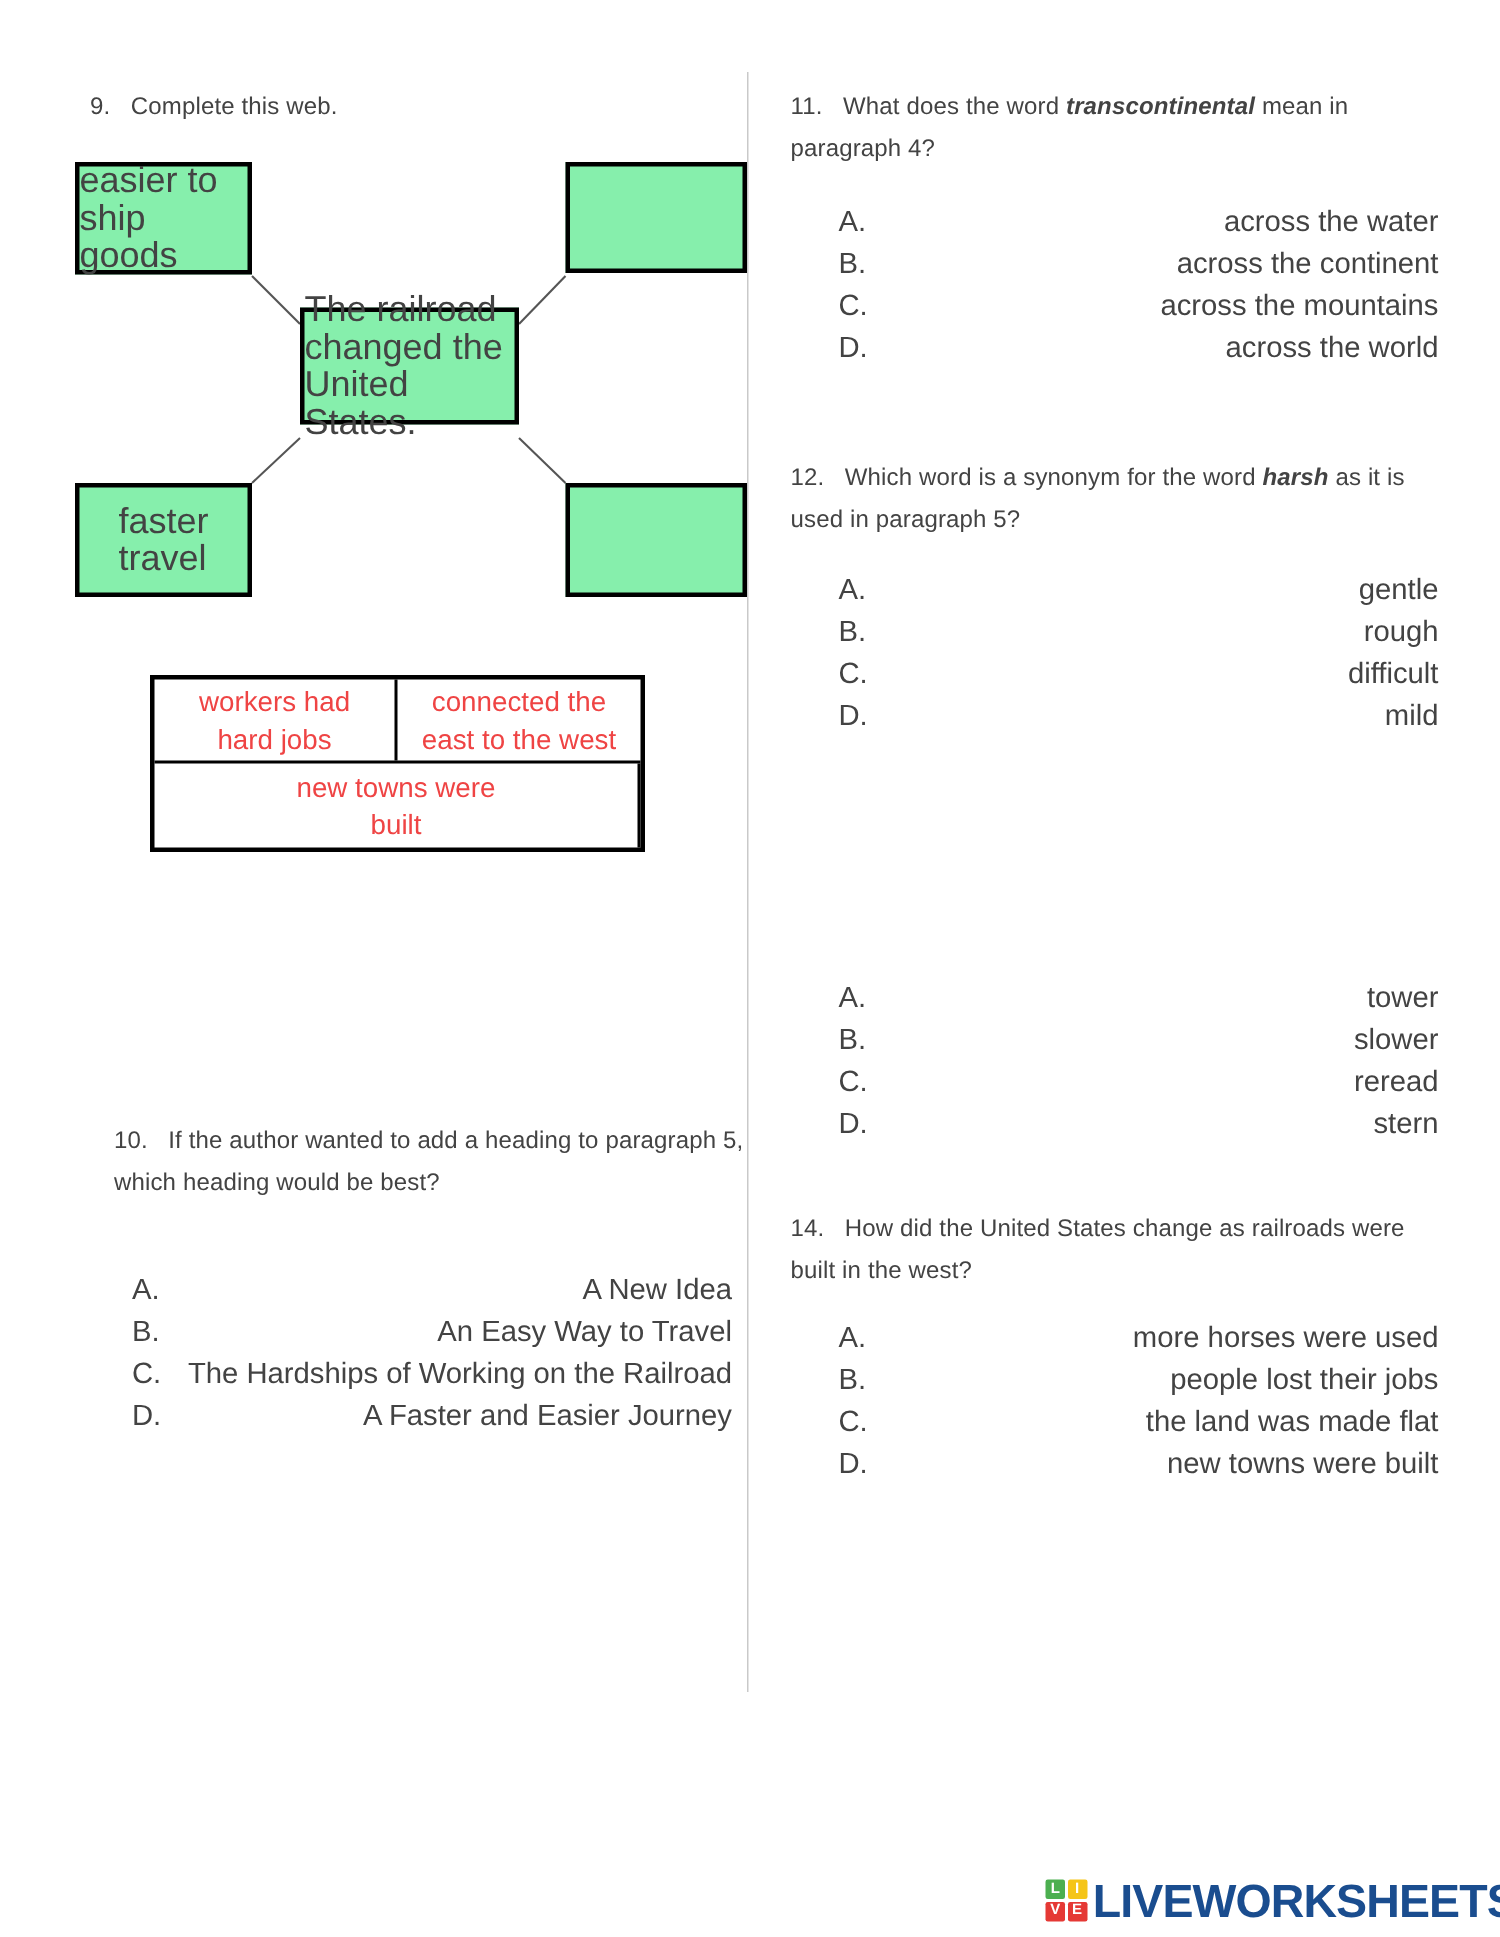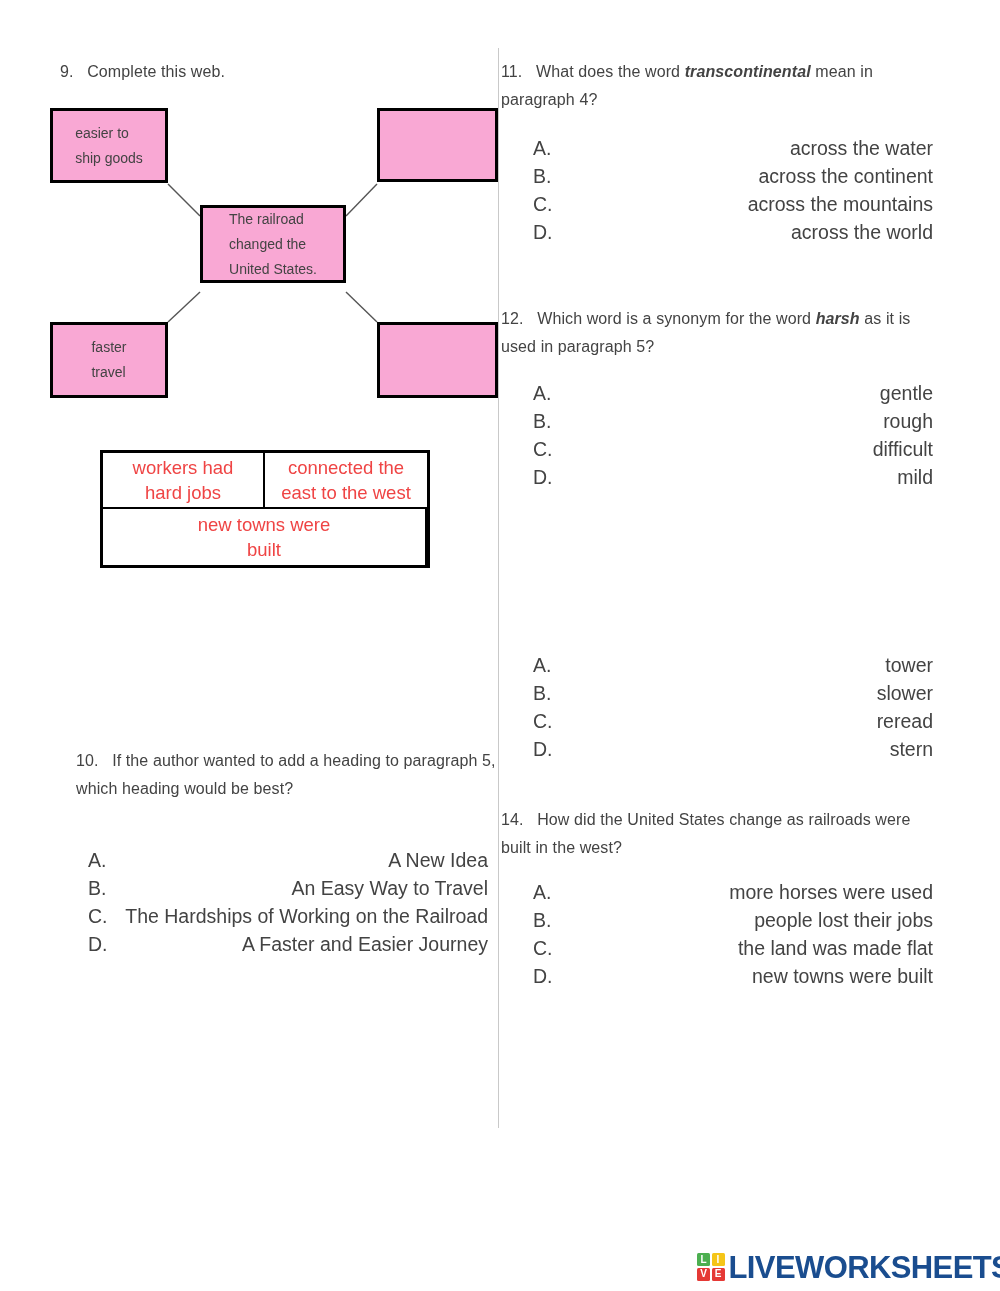--- a/index.html
+++ b/index.html
@@ -34,21 +34,21 @@
   
   .col-left {
     position: absolute;
     left: 0;
     top: 0;
     width: 498px;
     height: 1291px;
   }
   .col-right {
     position: absolute;
-    left: 473px;
+    left: 499px;
     top: 0;
     width: 501px;
     height: 1291px;
   }
 
   
   .q-stem {
     position: absolute;
     font-size: 16px;
     line-height: 28px;
@@ -94,26 +94,26 @@
     height: 330px;
   }
   .web svg {
     position: absolute;
     left: 0;
     top: 0;
   }
   .wbox {
     position: absolute;
     border: 3px solid #000000;
-    background: #f9a8d4;
+    background: #86efac;
     box-sizing: border-box;
     display: flex;
     align-items: center;
     justify-content: center;
-    font-size: 14px;
+    font-size: 24px;
     line-height: 25px;
     color: #434343;
     text-align: center;
   }
   .wbox .inner {
     text-align: left;
   }
   .wbox.center-box .inner {
     text-align: left;
   }

